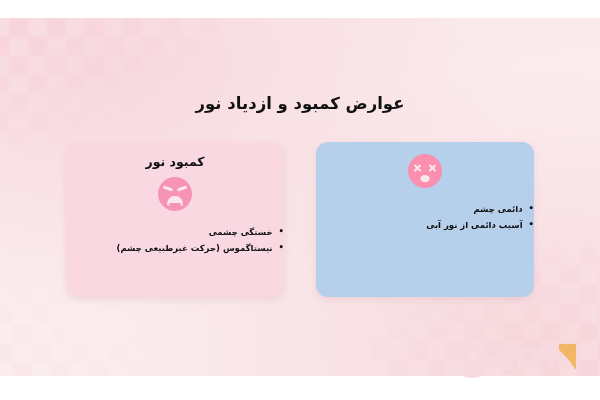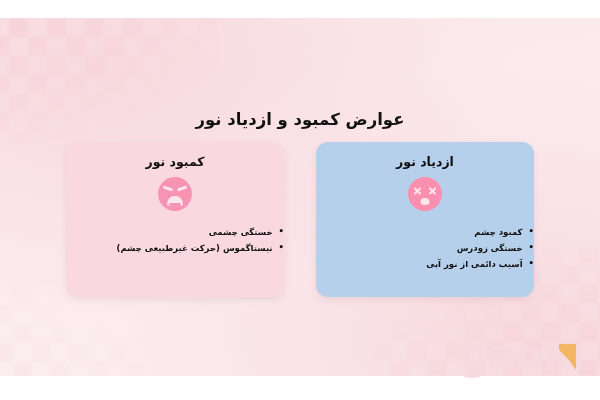--- a/index.html
+++ b/index.html
@@ -59,21 +59,21 @@
     left: 0;
     width: 600px;
     background: #ffffff;
   }
   .strip.top { top: 0; height: 18px; }
   .strip.bottom { bottom: 0; height: 24px; }
 
   
   .slide-title {
     position: absolute;
-    top: 110px;
+    top: 94px;
     left: 0;
     width: 600px;
     text-align: center;
     font-size: 16.5px;
     font-weight: bold;
     color: #111111;
     letter-spacing: 0;
     direction: rtl;
   }
 
@@ -272,34 +272,30 @@
         <li>
           <span class="dot">•</span><span>خستگی چشمی</span>
         </li>
         <li>
           <span class="dot">•</span><span>نیستاگموس (حرکت غیرطبیعی چشم)</span>
         </li>
       </ul>
     </div>
 
     <div class="card blue">
-      <div class="card-title">ازدیاد نور</div>
       <div class="face-wrap">
         <div class="face dizzy">
           <span class="x-eye left"></span>
           <span class="x-eye right"></span>
           <span class="o-mouth"></span>
         </div>
       </div>
       <ul class="bullets">
         <li>
-          <span class="dot">•</span><span>کمبود چشم</span>
-        </li>
-        <li>
-          <span class="dot">•</span><span>خستگی زودرس</span>
+          <span class="dot">•</span><span>دائمی چشم</span>
         </li>
         <li>
           <span class="dot">•</span><span>آسیب دائمی از نور آبی</span>
         </li>
       </ul>
     </div>
 
   </div>
 
   <div class="watermark">

